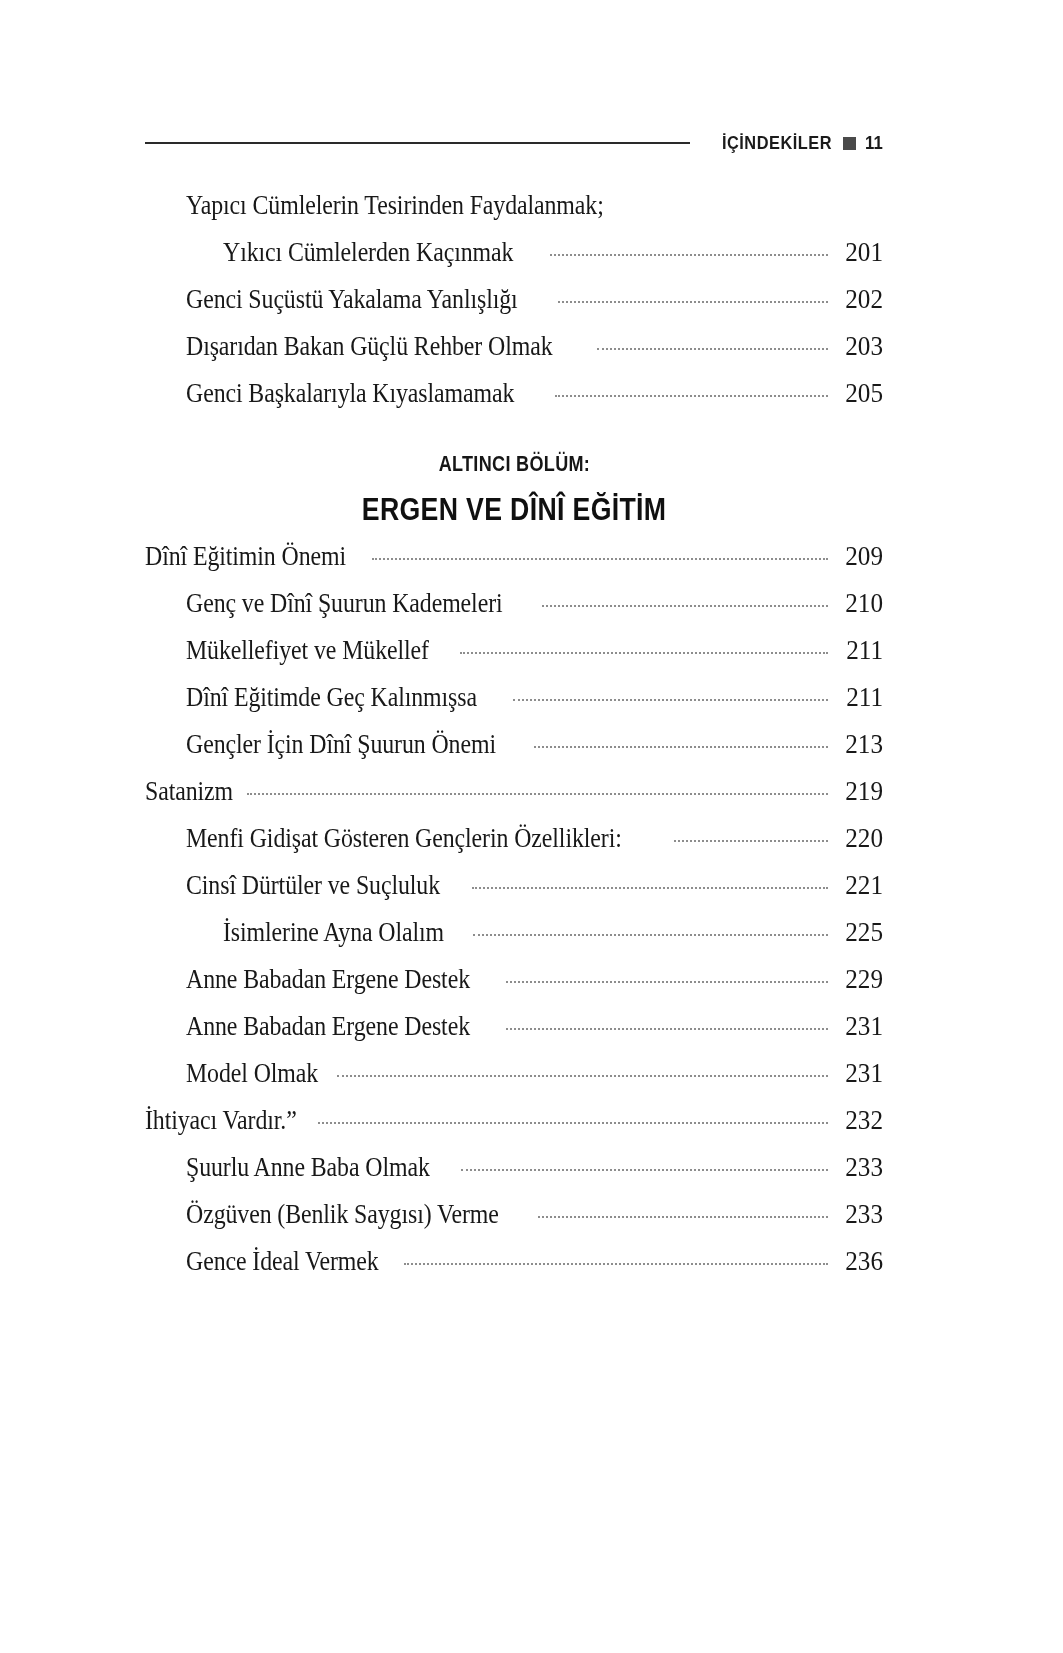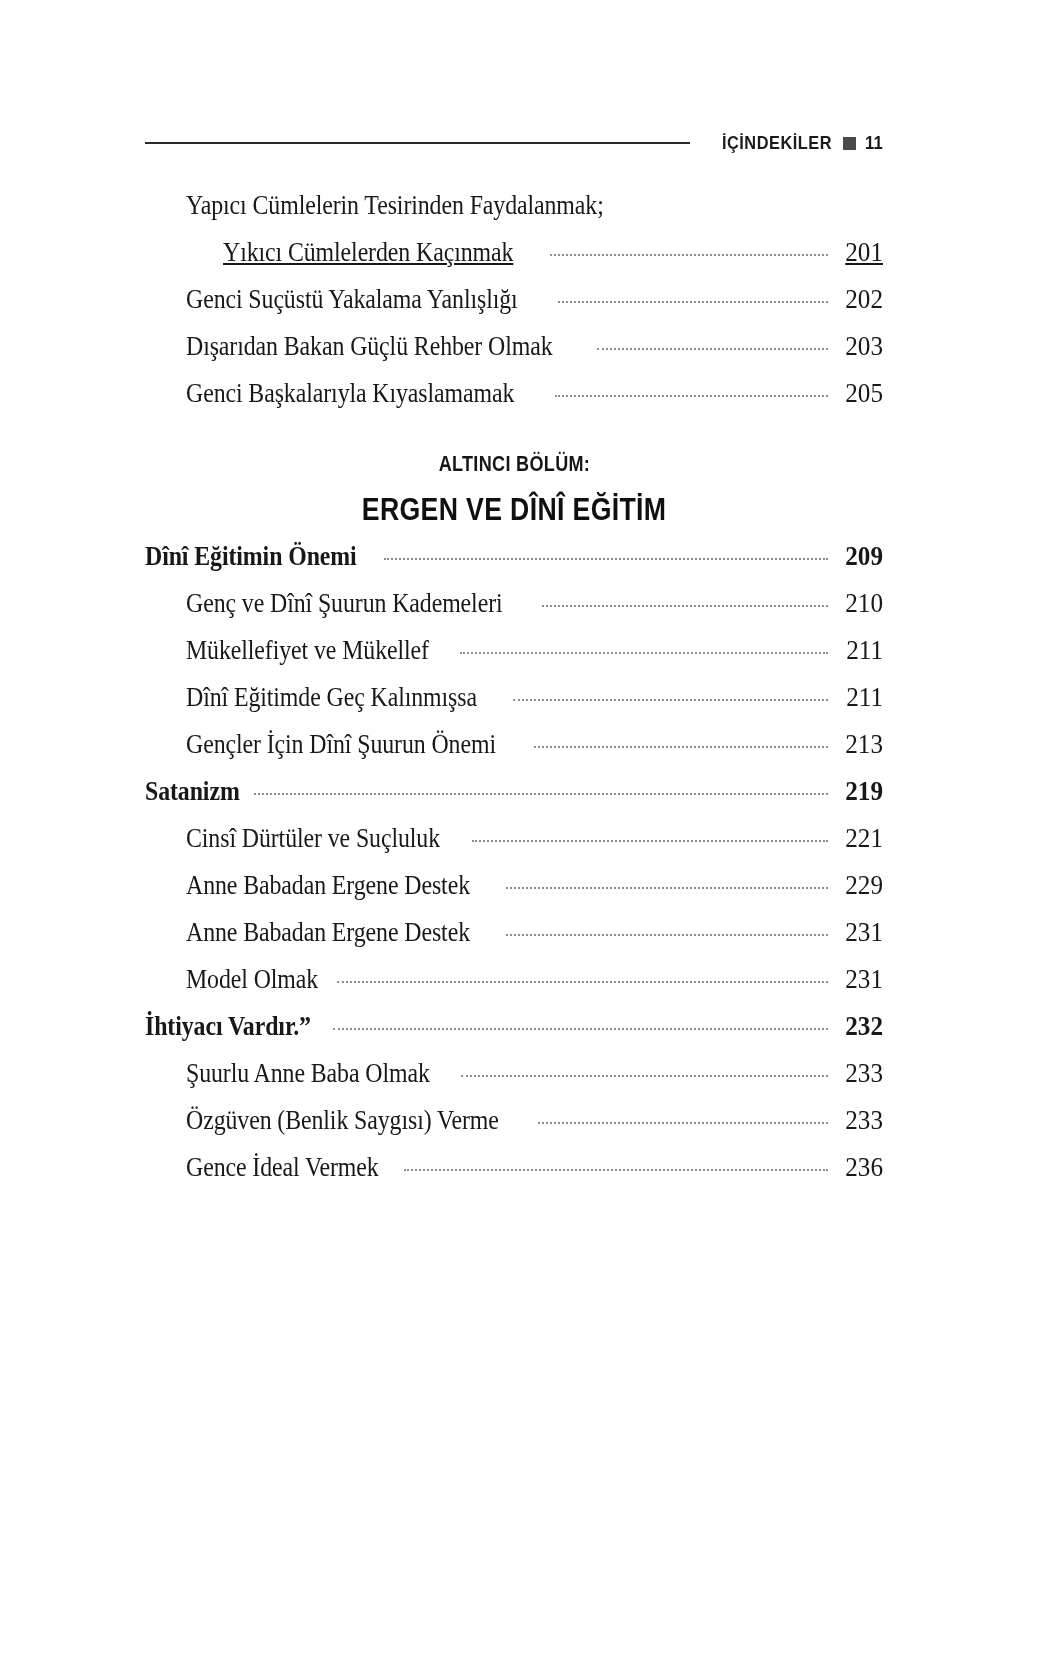--- a/index.html
+++ b/index.html
@@ -103,23 +103,23 @@
   .toc-entry .pageno {
     flex: 0 0 auto;
     font-size: 26.5px;
     text-align: right;
     min-width: 52px;
     transform: scaleX(0.95);
     transform-origin: right bottom;
   }
 
   
-  .lvl0 { padding-left: 0px; font-weight: bold; }
+  .lvl0 { padding-left: 0px; }
   .lvl1 { padding-left: 41px; }
-  .lvl2 { padding-left: 78px; text-decoration: underline; }
+  .lvl2 { padding-left: 78px; }
 
   
   .toc-entry.wide .etext { transform: scaleX(0.895); }
 
   
   .chapter-block {
     text-align: center;
     margin-top: 30px;
   }
   .chapter-kicker {
@@ -216,23 +216,33 @@
           <span class="etext">Gençler İçin Dînî Şuurun Önemi</span>
           <span class="leader"></span>
           <span class="pageno">213</span>
         </div>
         <div class="toc-entry lvl0">
           <span class="etext">Satanizm</span>
           <span class="leader"></span>
           <span class="pageno">219</span>
         </div>
         <div class="toc-entry lvl1">
+          <span class="etext">Menfi Gidişat Gösteren Gençlerin Özellikleri:</span>
+          <span class="leader"></span>
+          <span class="pageno">220</span>
+        </div>
+        <div class="toc-entry lvl1">
           <span class="etext">Cinsî Dürtüler ve Suçluluk</span>
           <span class="leader"></span>
           <span class="pageno">221</span>
+        </div>
+        <div class="toc-entry lvl2">
+          <span class="etext">İsimlerine Ayna Olalım</span>
+          <span class="leader"></span>
+          <span class="pageno">225</span>
         </div>
         <div class="toc-entry lvl1">
           <span class="etext">Anne Babadan Ergene Destek</span>
           <span class="leader"></span>
           <span class="pageno">229</span>
         </div>
         <div class="toc-entry lvl1">
           <span class="etext">Anne Babadan Ergene Destek</span>
           <span class="leader"></span>
           <span class="pageno">231</span>

